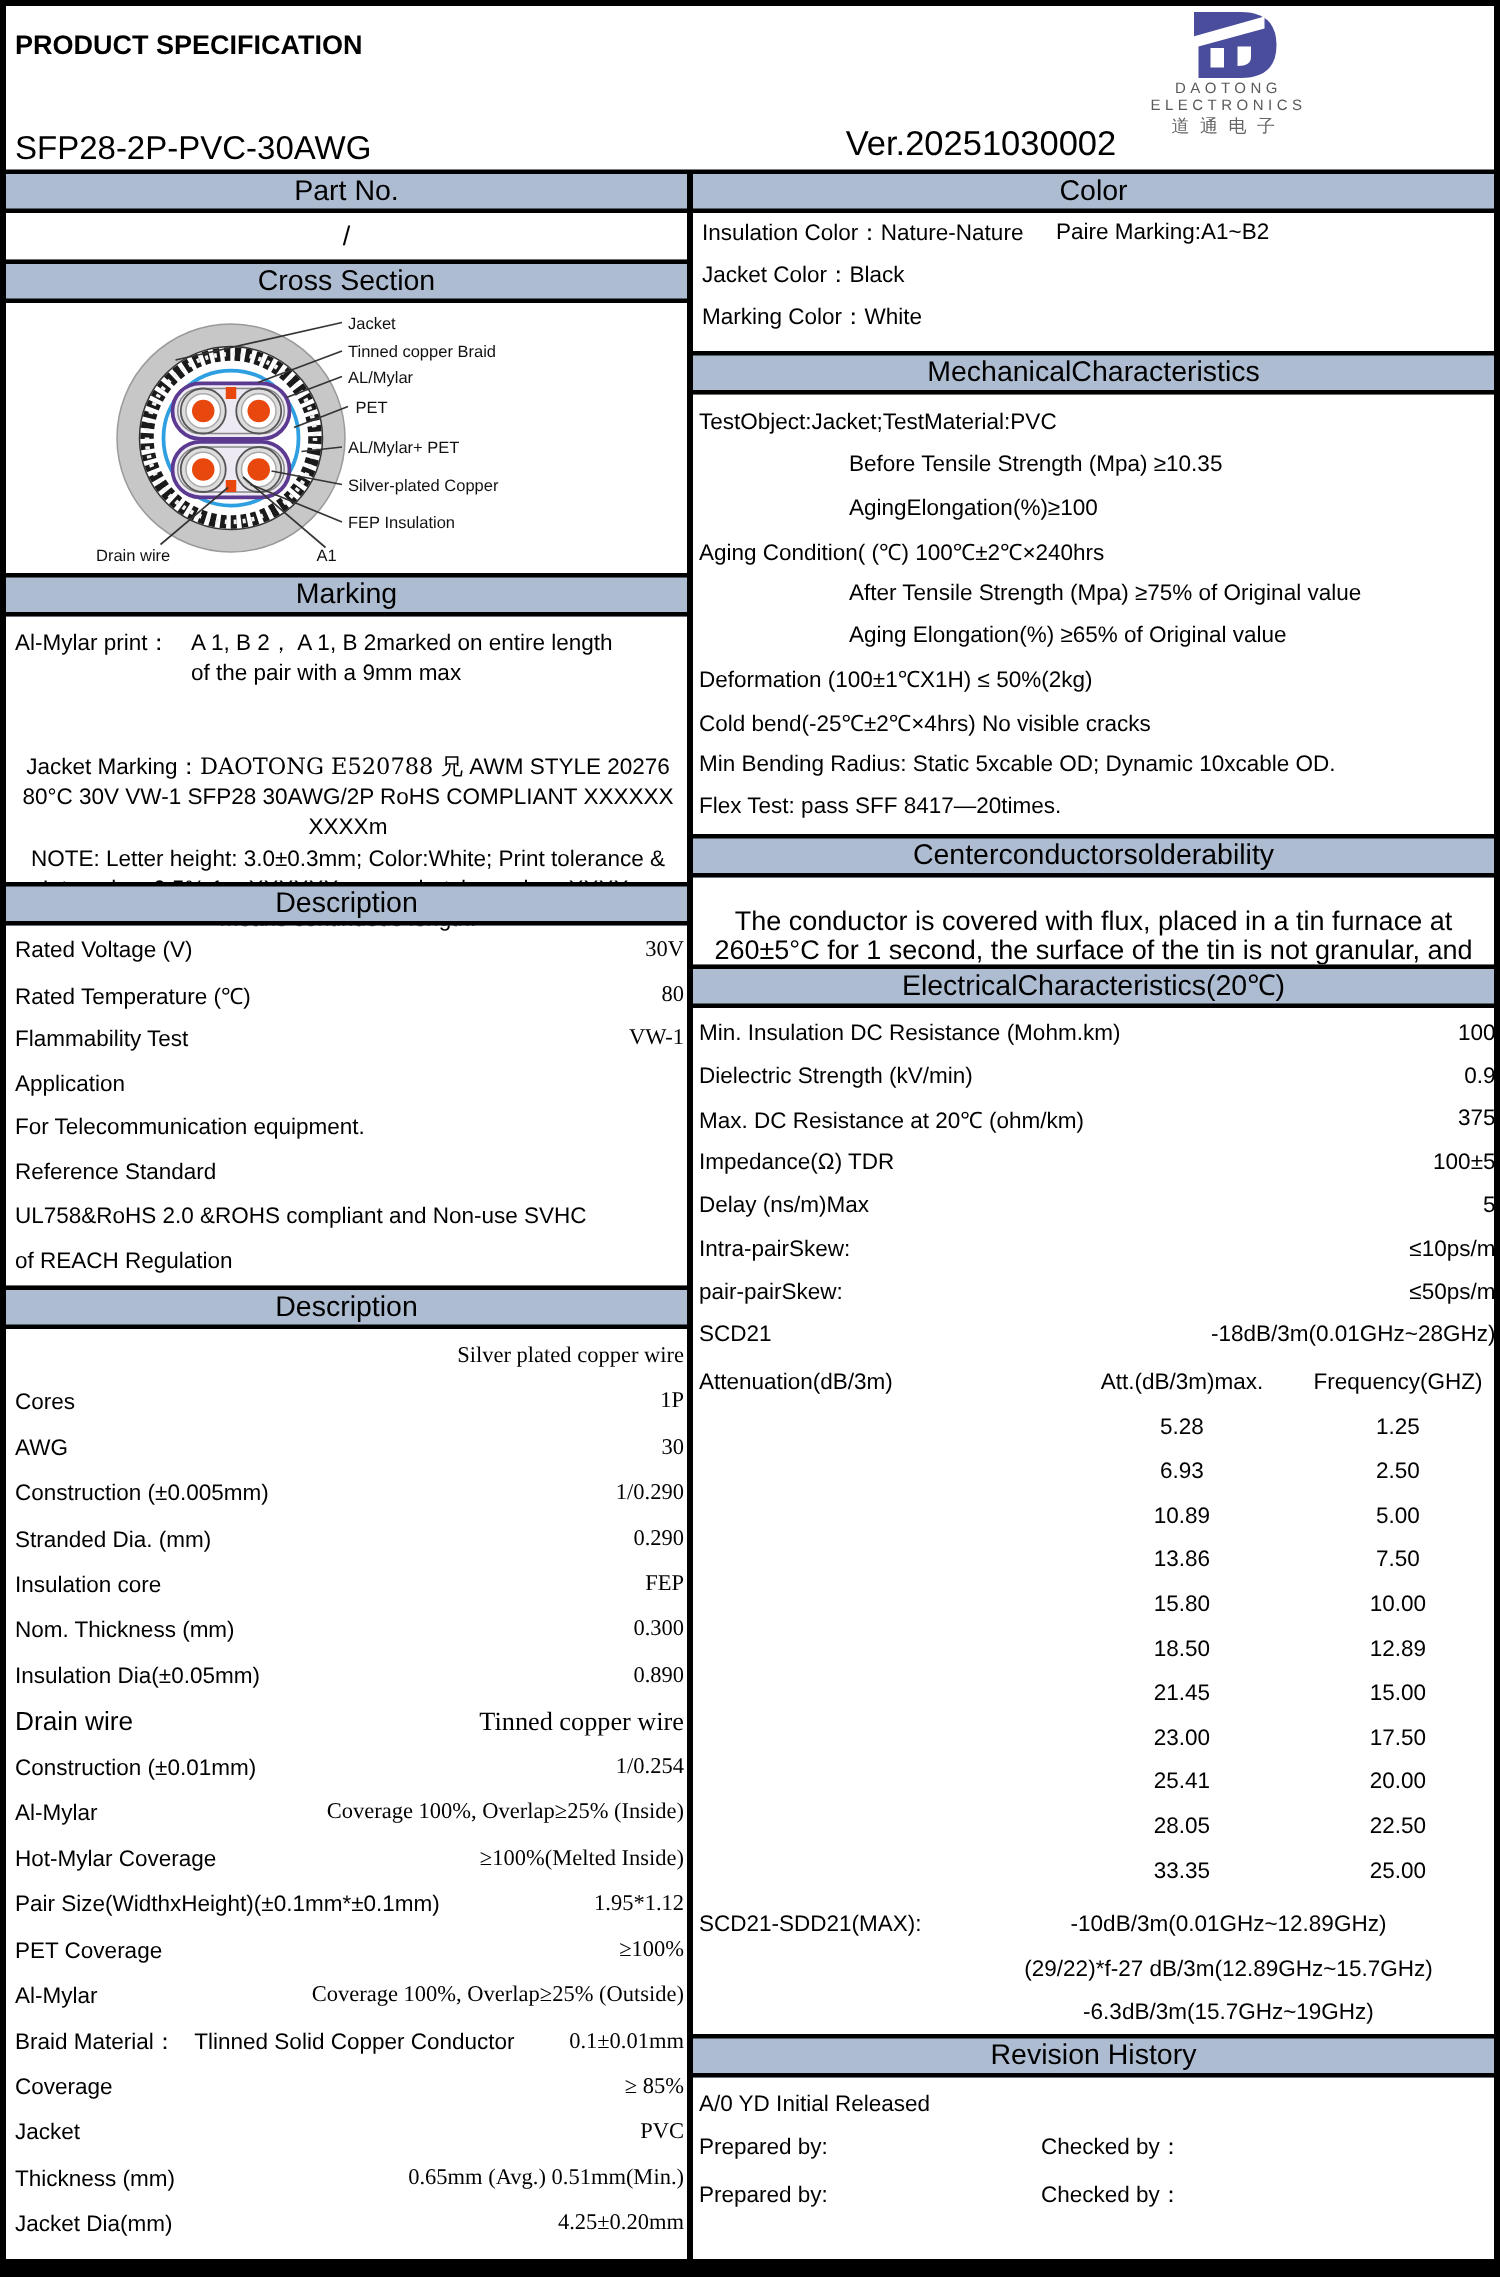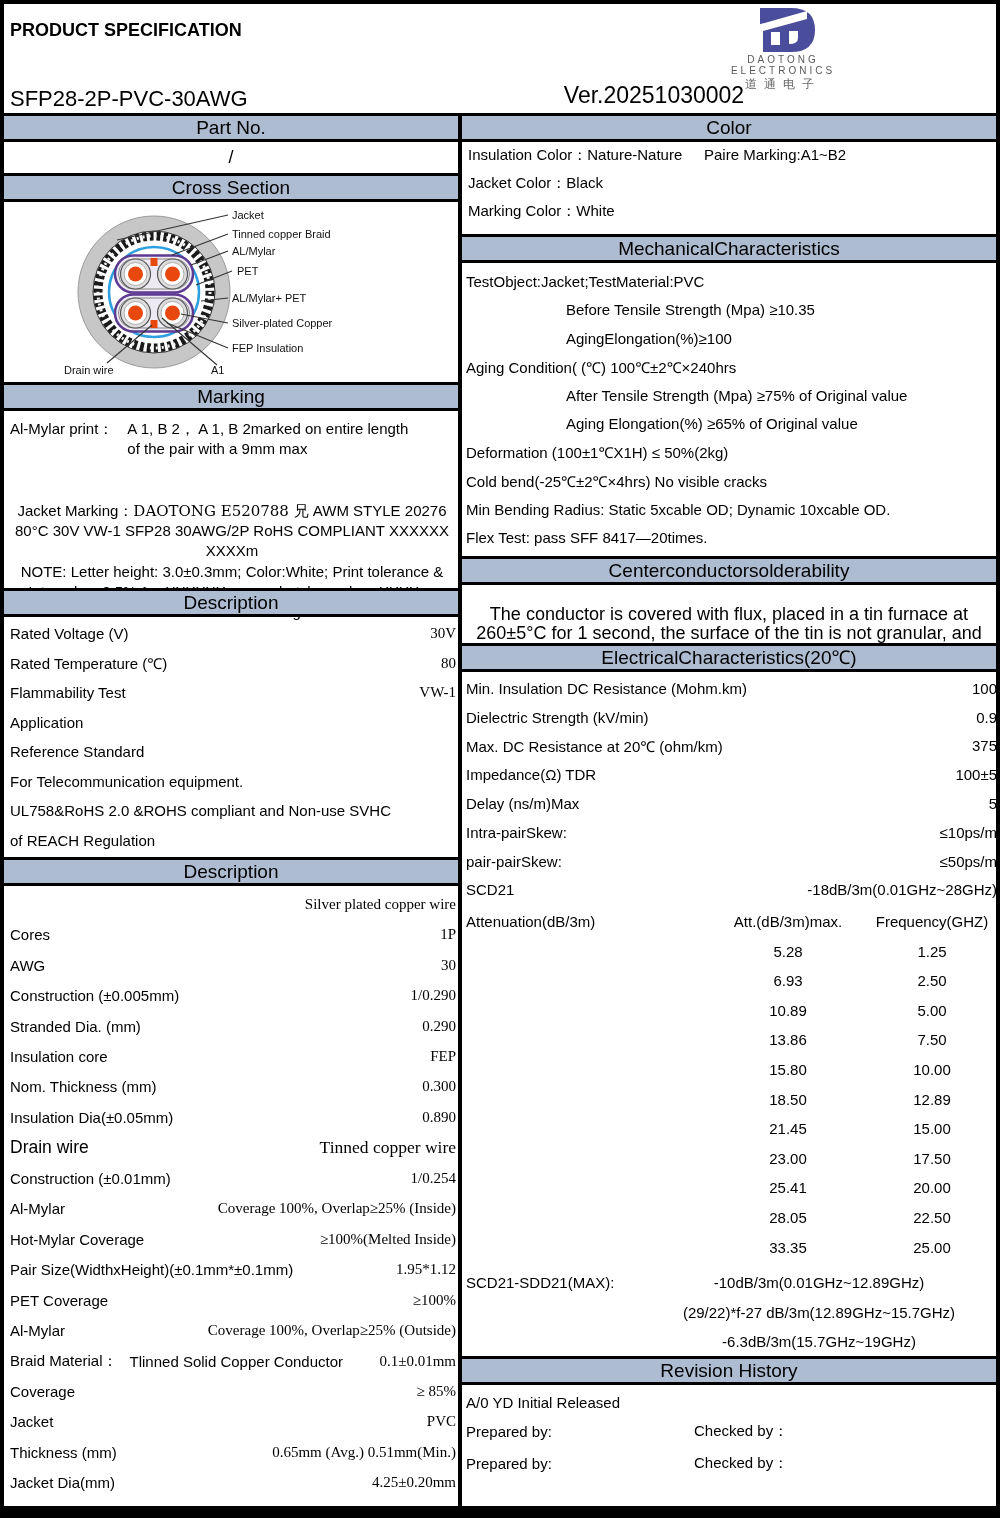--- a/index.html
+++ b/index.html
@@ -3,21 +3,21 @@
 <meta charset="utf-8">
 <style>
   html,body{margin:0;padding:0;background:#fff;}
   .page{width:1000px;height:1518px;box-sizing:border-box;border:4px solid #000;border-bottom:12px solid #000;
         font-family:"Liberation Sans",sans-serif;color:#000;position:relative;background:#fff;display:flex;flex-direction:column;}
   
   .top{height:109px;position:relative;flex:0 0 auto;}
   .doc-title{position:absolute;left:6px;top:16px;font-size:18px;font-weight:bold;}
   .part-number{position:absolute;left:6px;bottom:1px;font-size:22px;}
   .version{position:absolute;left:450px;top:78px;width:400px;text-align:center;font-size:23px;}
-  .logo{position:absolute;left:684px;top:3px;width:190px;text-align:center;line-height:1;}
+  .logo{position:absolute;left:720px;top:3px;width:190px;text-align:center;line-height:1;}
   .logo-mark{display:block;margin:0 auto 2px auto;}
   .logo-en{font-size:10px;letter-spacing:3px;color:#5a5a5a;margin-top:1px;}
   .logo-cn{font-size:12px;letter-spacing:7px;color:#666;margin-top:2px;font-family:"DejaVu Sans",sans-serif;}
   
   .columns{flex:1;display:flex;border-top:3px solid #000;min-height:0;}
   .col-left{width:454px;flex:0 0 454px;border-right:4px solid #000;display:flex;flex-direction:column;}
   .col-right{flex:1;display:flex;flex-direction:column;}
   .bar{background:#adbcd1;border-top:3px solid #000;border-bottom:3px solid #000;text-align:center;
        font-size:19px;line-height:23px;height:23px;flex:0 0 auto;}
   .col-left > .bar:first-child,.col-right > .bar:first-child{border-top:none;}
@@ -191,27 +191,27 @@
             <span class="val">VW-1</span>
           </div>
 
           <div class="row">
             <span class="lbl">Application</span>
             <span class="mid"></span>
             <span class="val"></span>
           </div>
 
           <div class="row">
+            <span class="lbl">For Telecommunication equipment.</span>
+            <span class="mid"></span>
+            <span class="val"></span>
+          </div>
+
+          <div class="row">
             <span class="lbl">Reference Standard</span>
-            <span class="mid"></span>
-            <span class="val"></span>
-          </div>
-
-          <div class="row">
-            <span class="lbl">For Telecommunication equipment.</span>
             <span class="mid"></span>
             <span class="val"></span>
           </div>
 
           <div class="row">
             <span class="lbl">UL758&amp;RoHS 2.0 &amp;ROHS compliant and Non-use SVHC</span>
             <span class="mid"></span>
             <span class="val"></span>
           </div>
 

